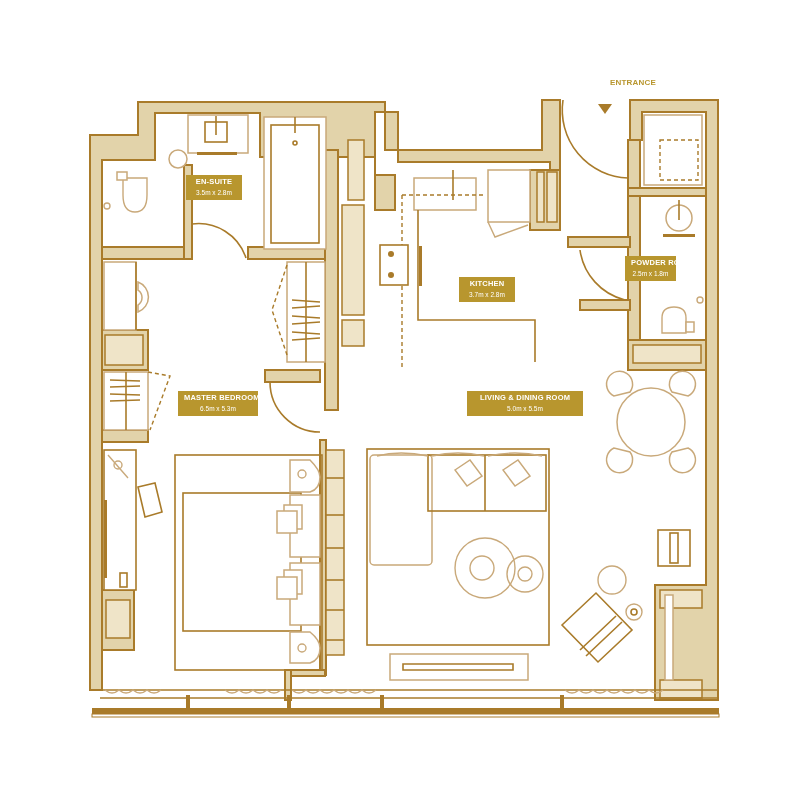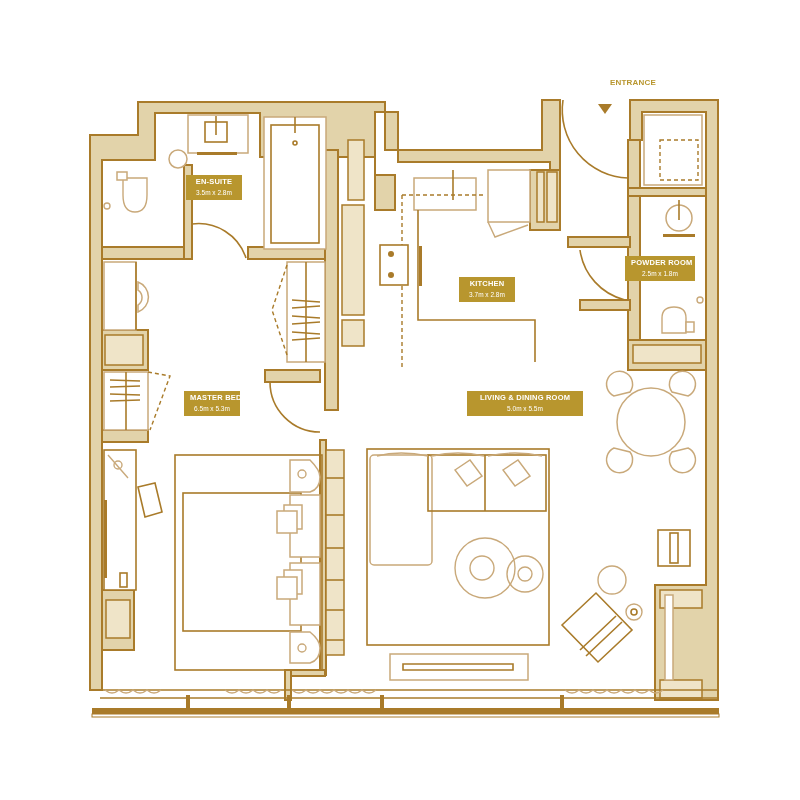--- a/index.html
+++ b/index.html
@@ -200,24 +200,24 @@
 <div class="entrance">ENTRANCE</div>
 
 <div class="label" style="left:186px;top:175px;width:56px;">
   <span class="nm">EN-SUITE</span>
   <span class="dm">3.5m x 2.8m</span>
 </div>
 <div class="label" style="left:459px;top:250px;width:56px;margin-top:27px;">
   <span class="nm">KITCHEN</span>
   <span class="dm">3.7m x 2.8m</span>
 </div>
-<div class="label" style="left:625px;top:256px;width:70px;">
+<div class="label" style="left:625px;top:256px;width:51px;">
   <span class="nm">POWDER ROOM</span>
   <span class="dm">2.5m x 1.8m</span>
 </div>
-<div class="label" style="left:184px;top:391px;width:56px;">
+<div class="label" style="left:178px;top:391px;width:80px;">
   <span class="nm">MASTER BEDROOM</span>
   <span class="dm">6.5m x 5.3m</span>
 </div>
 <div class="label" style="left:467px;top:391px;width:116px;">
   <span class="nm">LIVING &amp; DINING ROOM</span>
   <span class="dm">5.0m x 5.5m</span>
 </div>
 
 </body></html>

